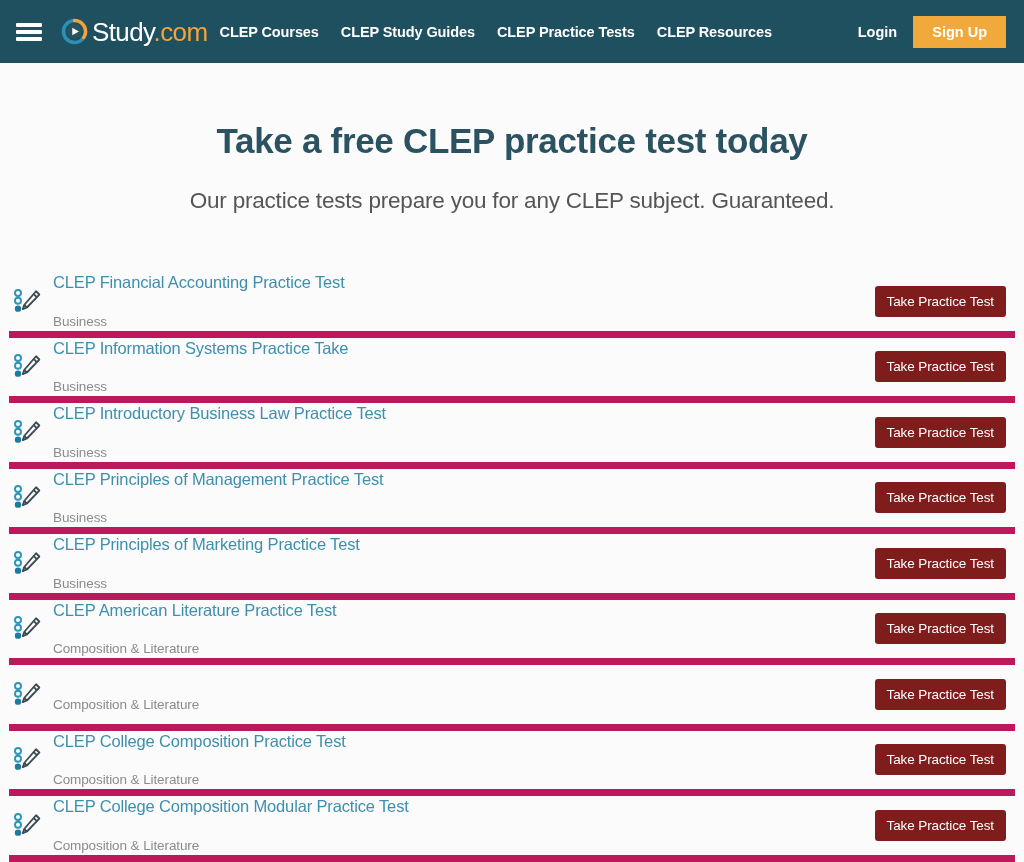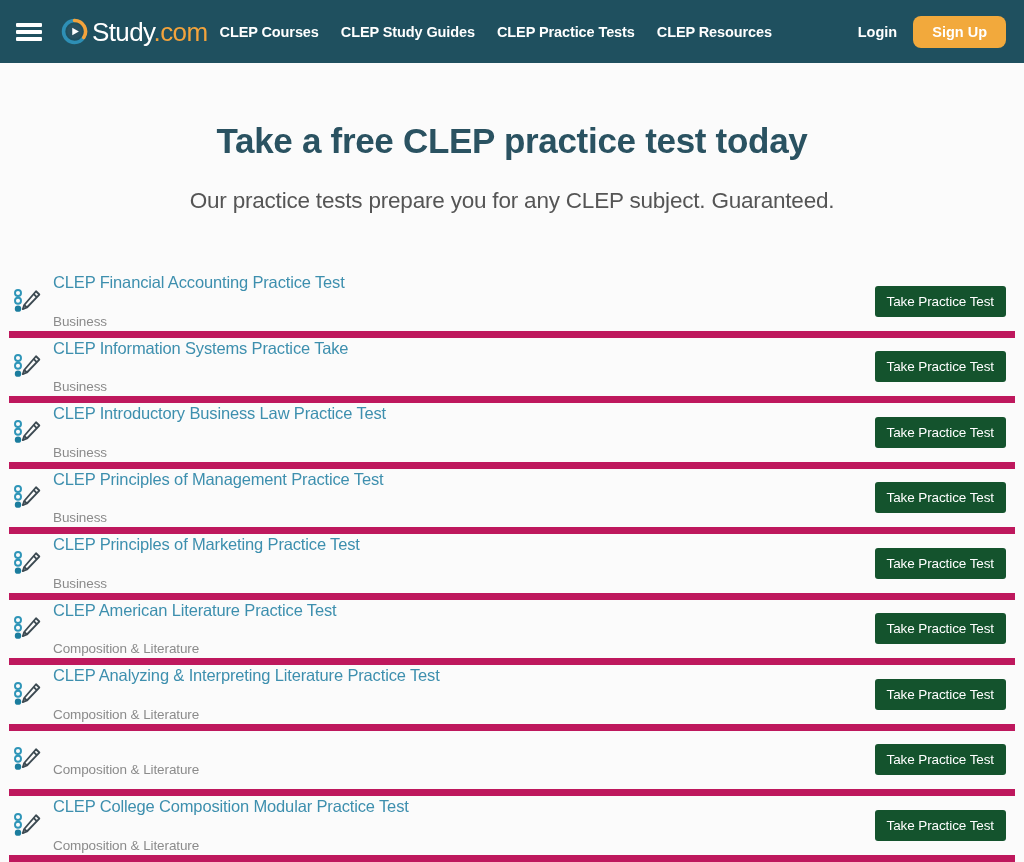--- a/index.html
+++ b/index.html
@@ -95,21 +95,21 @@
     font-weight: bold;
     text-decoration: none;
     white-space: nowrap;
   }
   .signup-btn {
     background: #f2a93c;
     color: #ffffff;
     font-size: 14.5px;
     font-weight: bold;
     border: none;
-    border-radius: 8px;
+    border-radius: 0;
     padding: 8px 19px;
     cursor: pointer;
     font-family: "Liberation Sans", sans-serif;
     white-space: nowrap;
   }
 
   
   .hero {
     text-align: center;
     padding-top: 57px;
@@ -171,21 +171,21 @@
     font-size: 13.5px;
     margin-top: 21px;
     line-height: 1.2;
     letter-spacing: -0.1px;
   }
   .row-action {
     flex: 0 0 auto;
     padding-right: 9px;
   }
   .take-btn {
-    background: #14532d;
+    background: #7f1d1d;
     color: #ffffff;
     border: none;
     border-radius: 3px;
     font-size: 13.5px;
     font-weight: 400;
     padding: 8px 12px;
     cursor: pointer;
     font-family: "Liberation Sans", sans-serif;
     white-space: nowrap;
     min-width: 127px;
@@ -355,39 +355,39 @@
     <circle cx="6.2" cy="15.3" r="3.1" fill="none" stroke="#2e95b8" stroke-width="2"></circle>
     <circle cx="6.2" cy="23.4" r="3.3" fill="#1b7d9e"></circle>
     <g fill="none" stroke="#3c4a52" stroke-width="1.9" stroke-linejoin="round">
       <path d="M24.8 5.4 L28.2 8.8 L15.4 22.2 L11.2 23.9 L12.6 19.6 Z"></path>
       <path d="M22.2 8.1 L25.6 11.5"></path>
       <path d="M12.6 19.6 L15.4 22.2"></path>
     </g>
   </svg>
 </span>
       <div class="row-text">
-        <a href="#" class="row-title">CLEP Analyzing &amp; Interpreting Literature Practice Test</a>
         <span class="row-sub">Composition &amp; Literature</span>
       </div>
       <div class="row-action"><button class="take-btn">Take Practice Test</button></div>
     </div>
     <div class="row">
       <span class="row-icon">
   <svg viewBox="0 0 32 32" width="31" height="31" aria-hidden="true">
     <circle cx="6.2" cy="7.2" r="3.1" fill="none" stroke="#2e95b8" stroke-width="2"></circle>
     <circle cx="6.2" cy="15.3" r="3.1" fill="none" stroke="#2e95b8" stroke-width="2"></circle>
     <circle cx="6.2" cy="23.4" r="3.3" fill="#1b7d9e"></circle>
     <g fill="none" stroke="#3c4a52" stroke-width="1.9" stroke-linejoin="round">
       <path d="M24.8 5.4 L28.2 8.8 L15.4 22.2 L11.2 23.9 L12.6 19.6 Z"></path>
       <path d="M22.2 8.1 L25.6 11.5"></path>
       <path d="M12.6 19.6 L15.4 22.2"></path>
     </g>
   </svg>
 </span>
       <div class="row-text">
+        <a href="#" class="row-title">CLEP College Composition Practice Test</a>
         <span class="row-sub">Composition &amp; Literature</span>
       </div>
       <div class="row-action"><button class="take-btn">Take Practice Test</button></div>
     </div>
     <div class="row">
       <span class="row-icon">
   <svg viewBox="0 0 32 32" width="31" height="31" aria-hidden="true">
     <circle cx="6.2" cy="7.2" r="3.1" fill="none" stroke="#2e95b8" stroke-width="2"></circle>
     <circle cx="6.2" cy="15.3" r="3.1" fill="none" stroke="#2e95b8" stroke-width="2"></circle>
     <circle cx="6.2" cy="23.4" r="3.3" fill="#1b7d9e"></circle>

